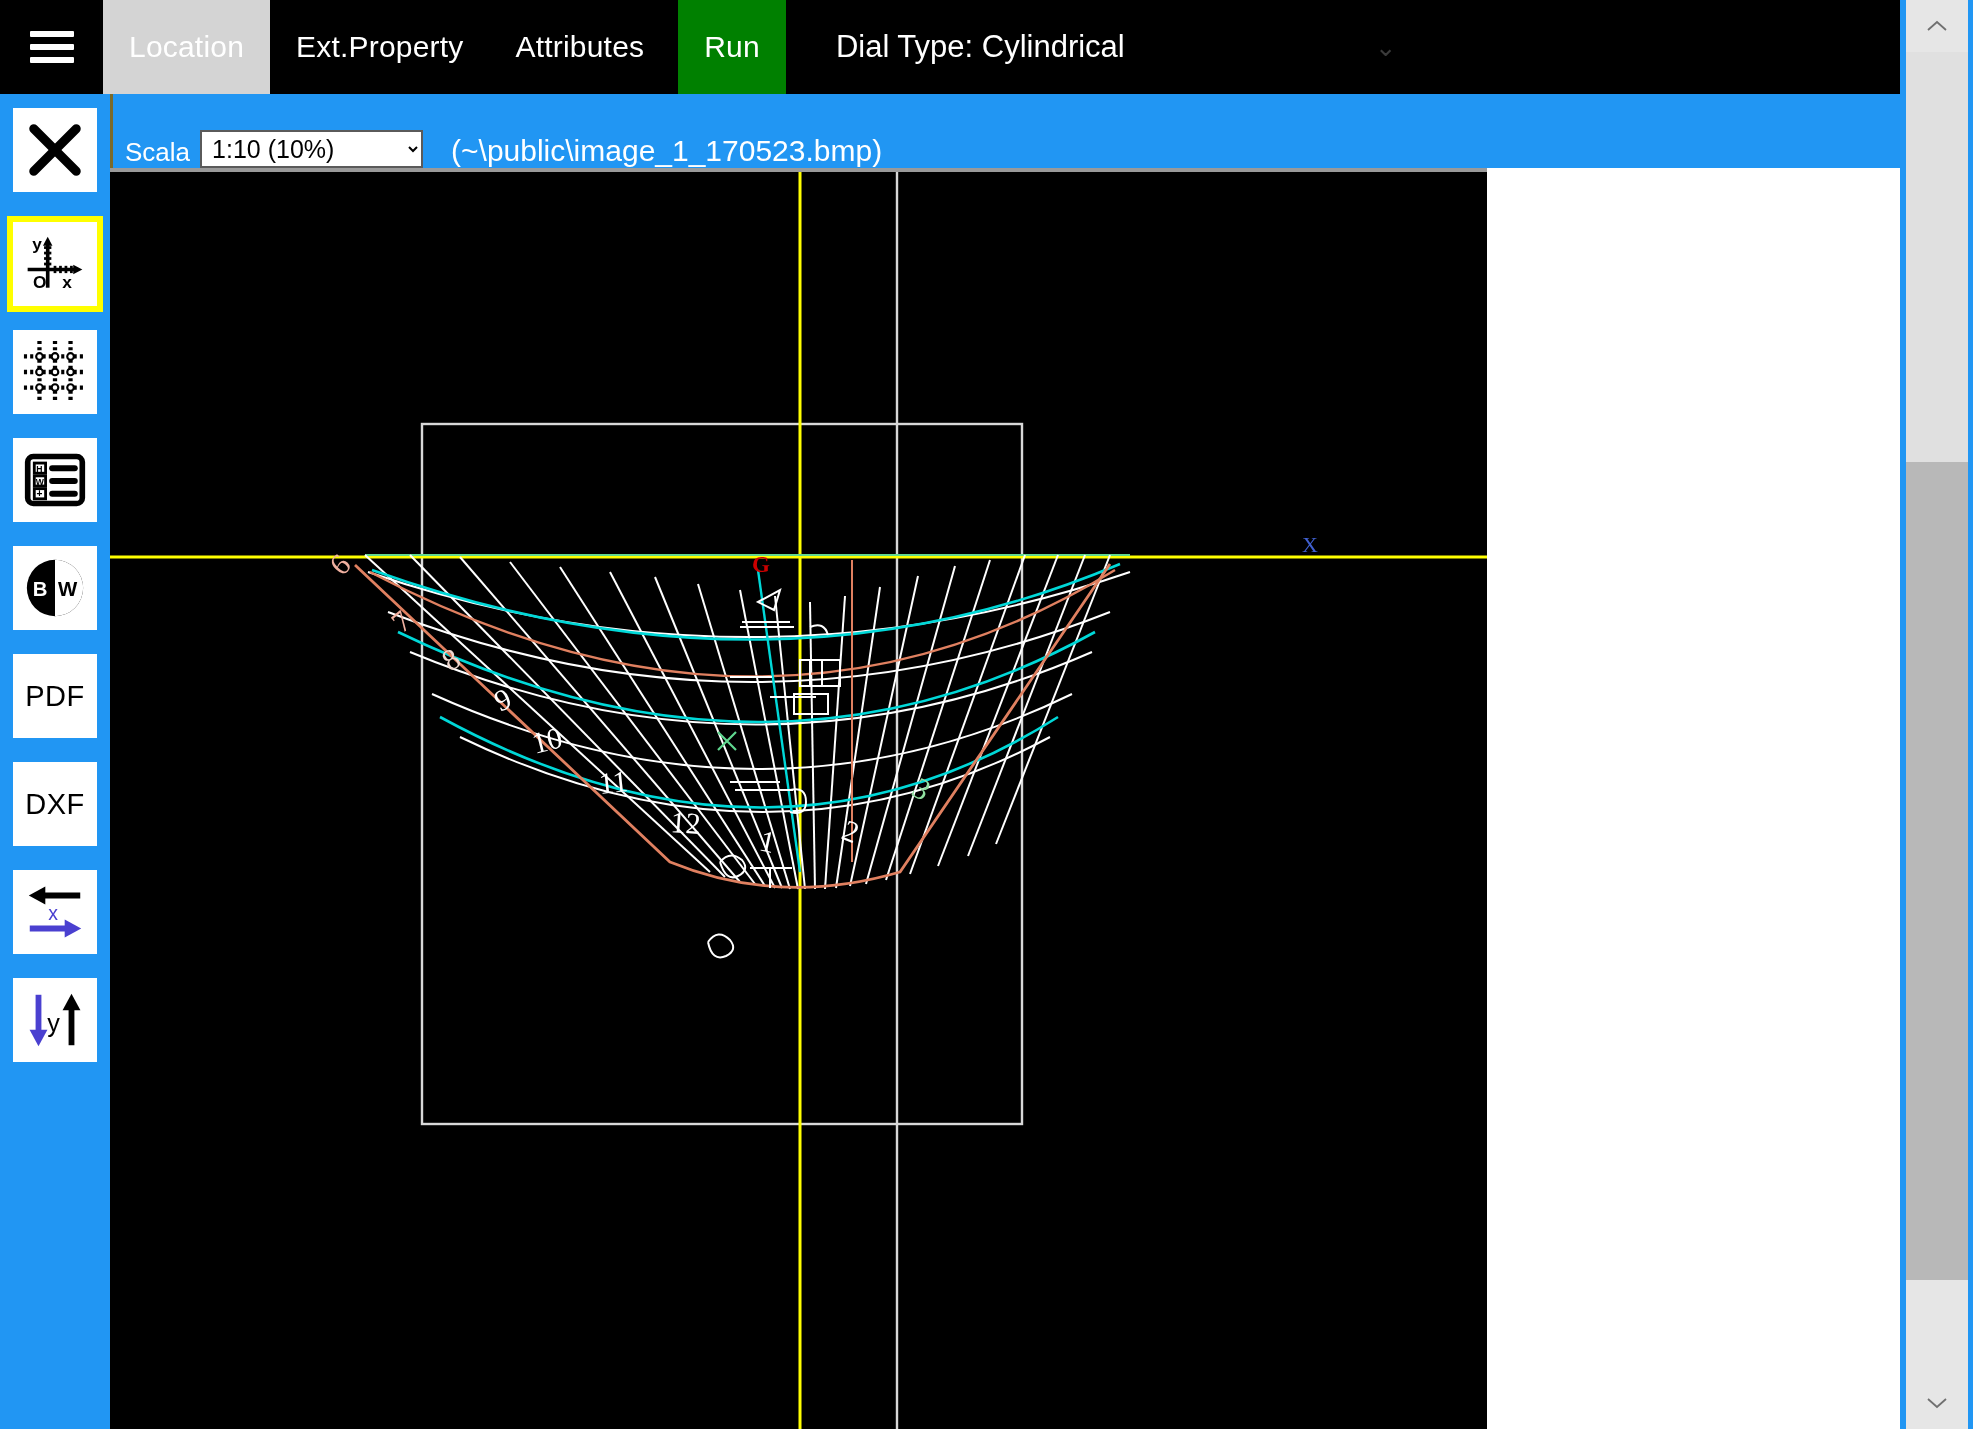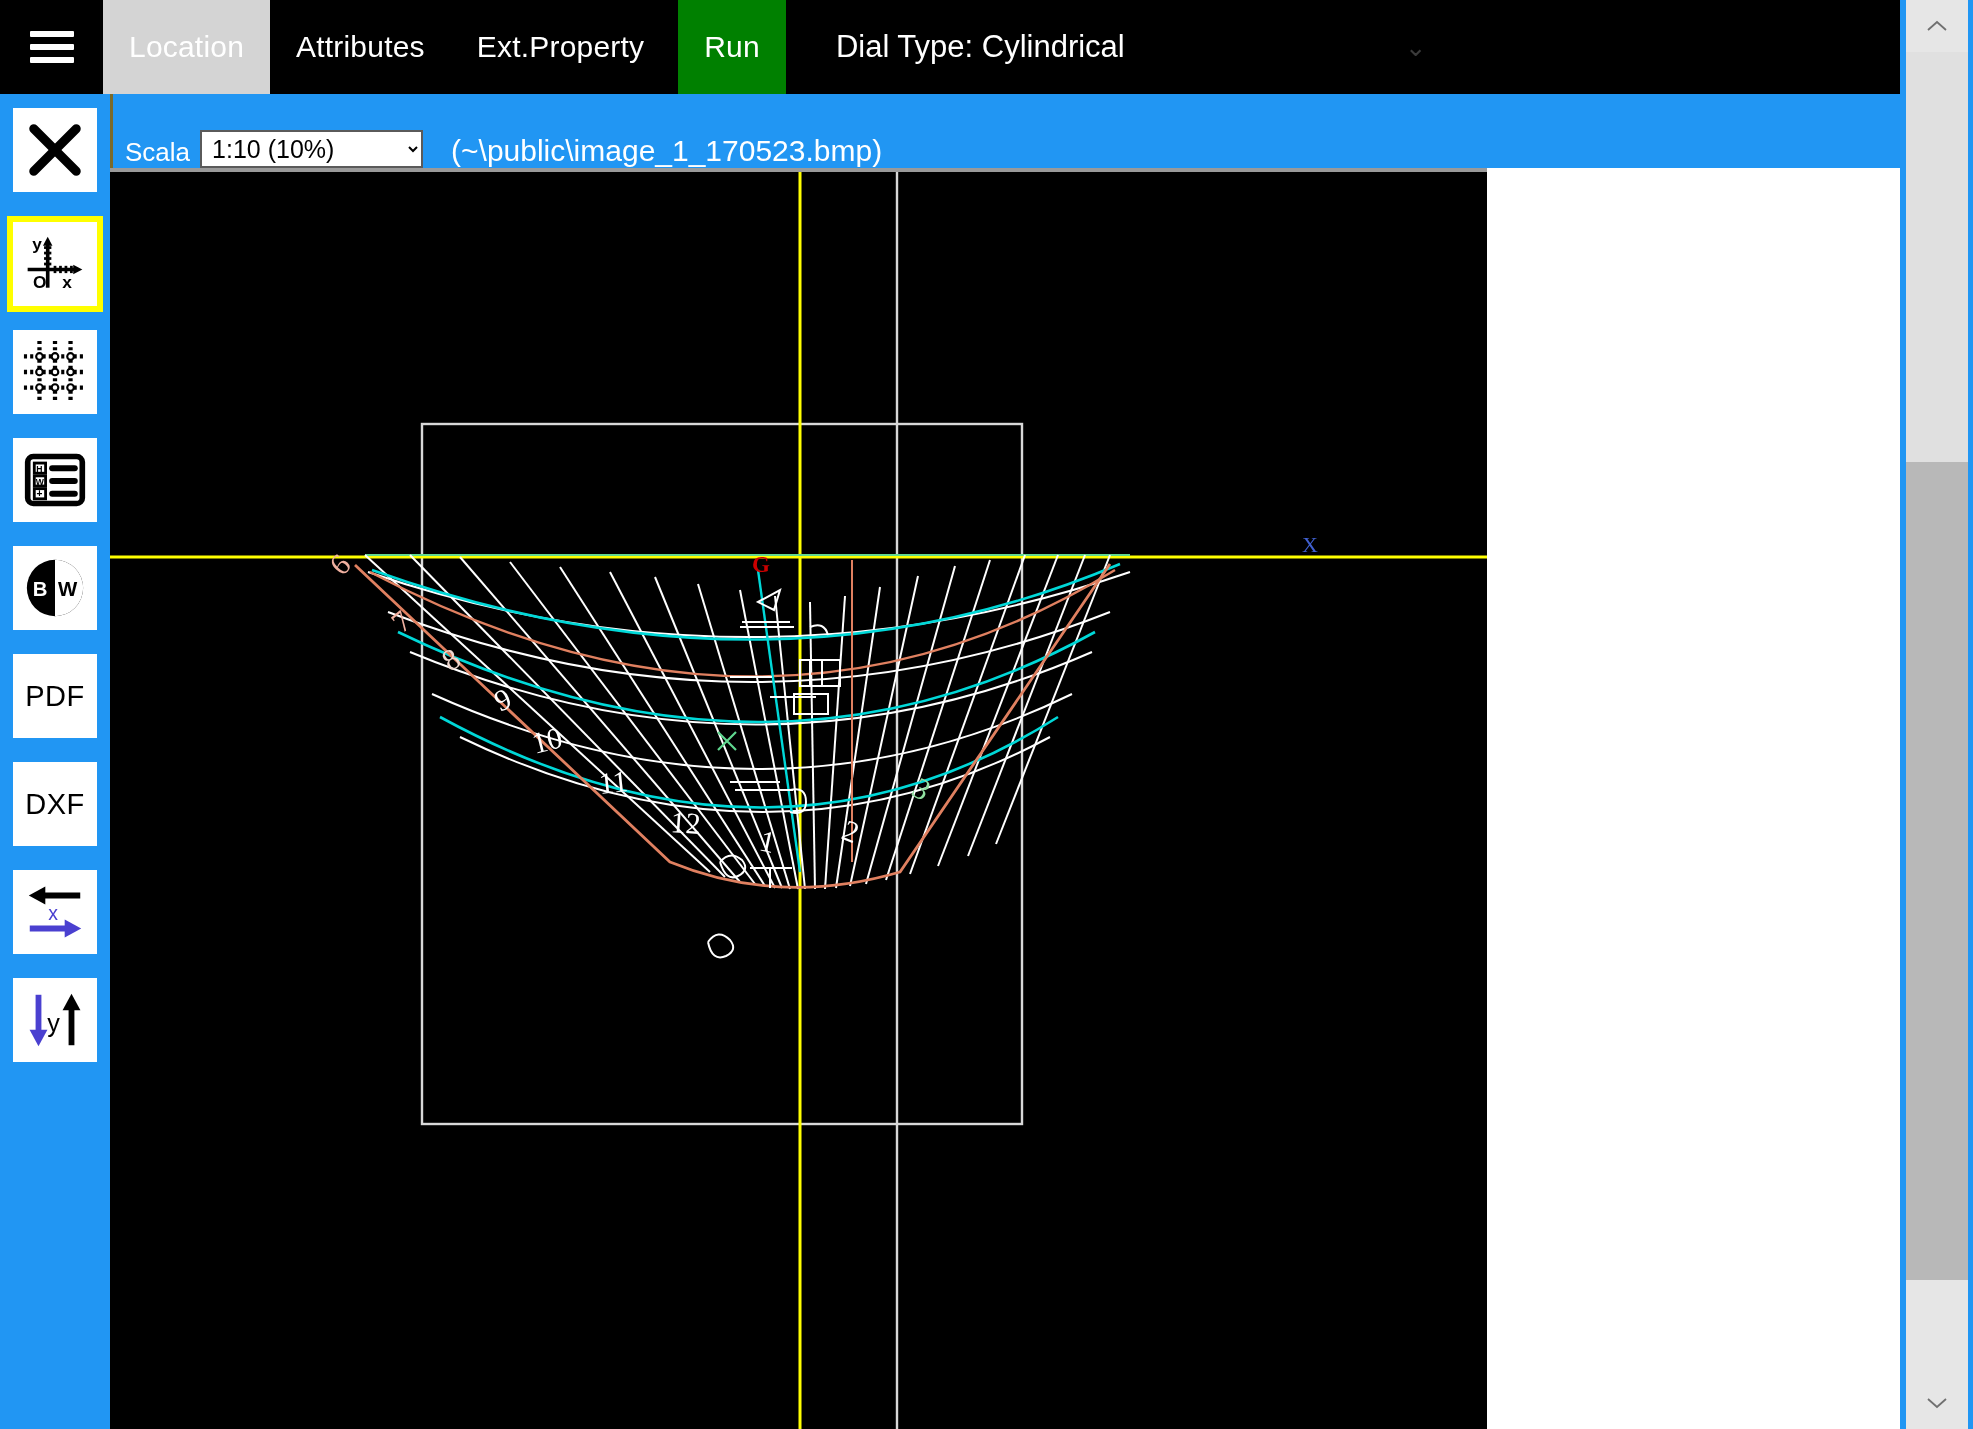--- a/index.html
+++ b/index.html
@@ -28,21 +28,21 @@
     display:flex; align-items:center; justify-content:center;
     color:#ffffff; font-size:30px; letter-spacing:0.2px;
     padding:0 26px; cursor:pointer; flex:0 0 auto; height:94px;
     white-space:nowrap;
   }
   .navtab.active { background:#d4d4d4; color:#ffffff; }
   .navtab.run { background:#008000;margin-left:8px; }
 
   #dialtype {
     display:flex; align-items:center; color:#ffffff; font-size:31px;
-    margin-left:50px; flex:0 0 auto; white-space:nowrap; cursor:pointer;gap:30px;
+    margin-left:50px; flex:0 0 auto; white-space:nowrap; cursor:pointer;
   }
   #dialchevron {
     margin-left:250px; color:#3a3a3a; font-size:26px; line-height:1;
     user-select:none;
   }
   #topspacer { flex:1 1 auto; }
   #searchbtn {
     width:96px; height:94px; display:flex; align-items:center; justify-content:center;
     cursor:pointer; flex:0 0 auto;
   }
@@ -125,24 +125,24 @@
         <i></i>
           <i></i>
           <i></i>
       </div>
     </div>
 
     <div class="navtab active">
       <span>Location</span>
     </div>
     <div class="navtab">
+      <span>Ext.Property</span>
+    </div>
+    <div class="navtab">
       <span>Attributes</span>
-    </div>
-    <div class="navtab">
-      <span>Ext.Property</span>
     </div>
     <div class="navtab run">
       <span>Run</span>
     </div>
 
     <div id="dialtype">
       <span>Dial Type: Cylindrical</span>
       <span id="dialchevron">⌄</span>
     </div>
 

